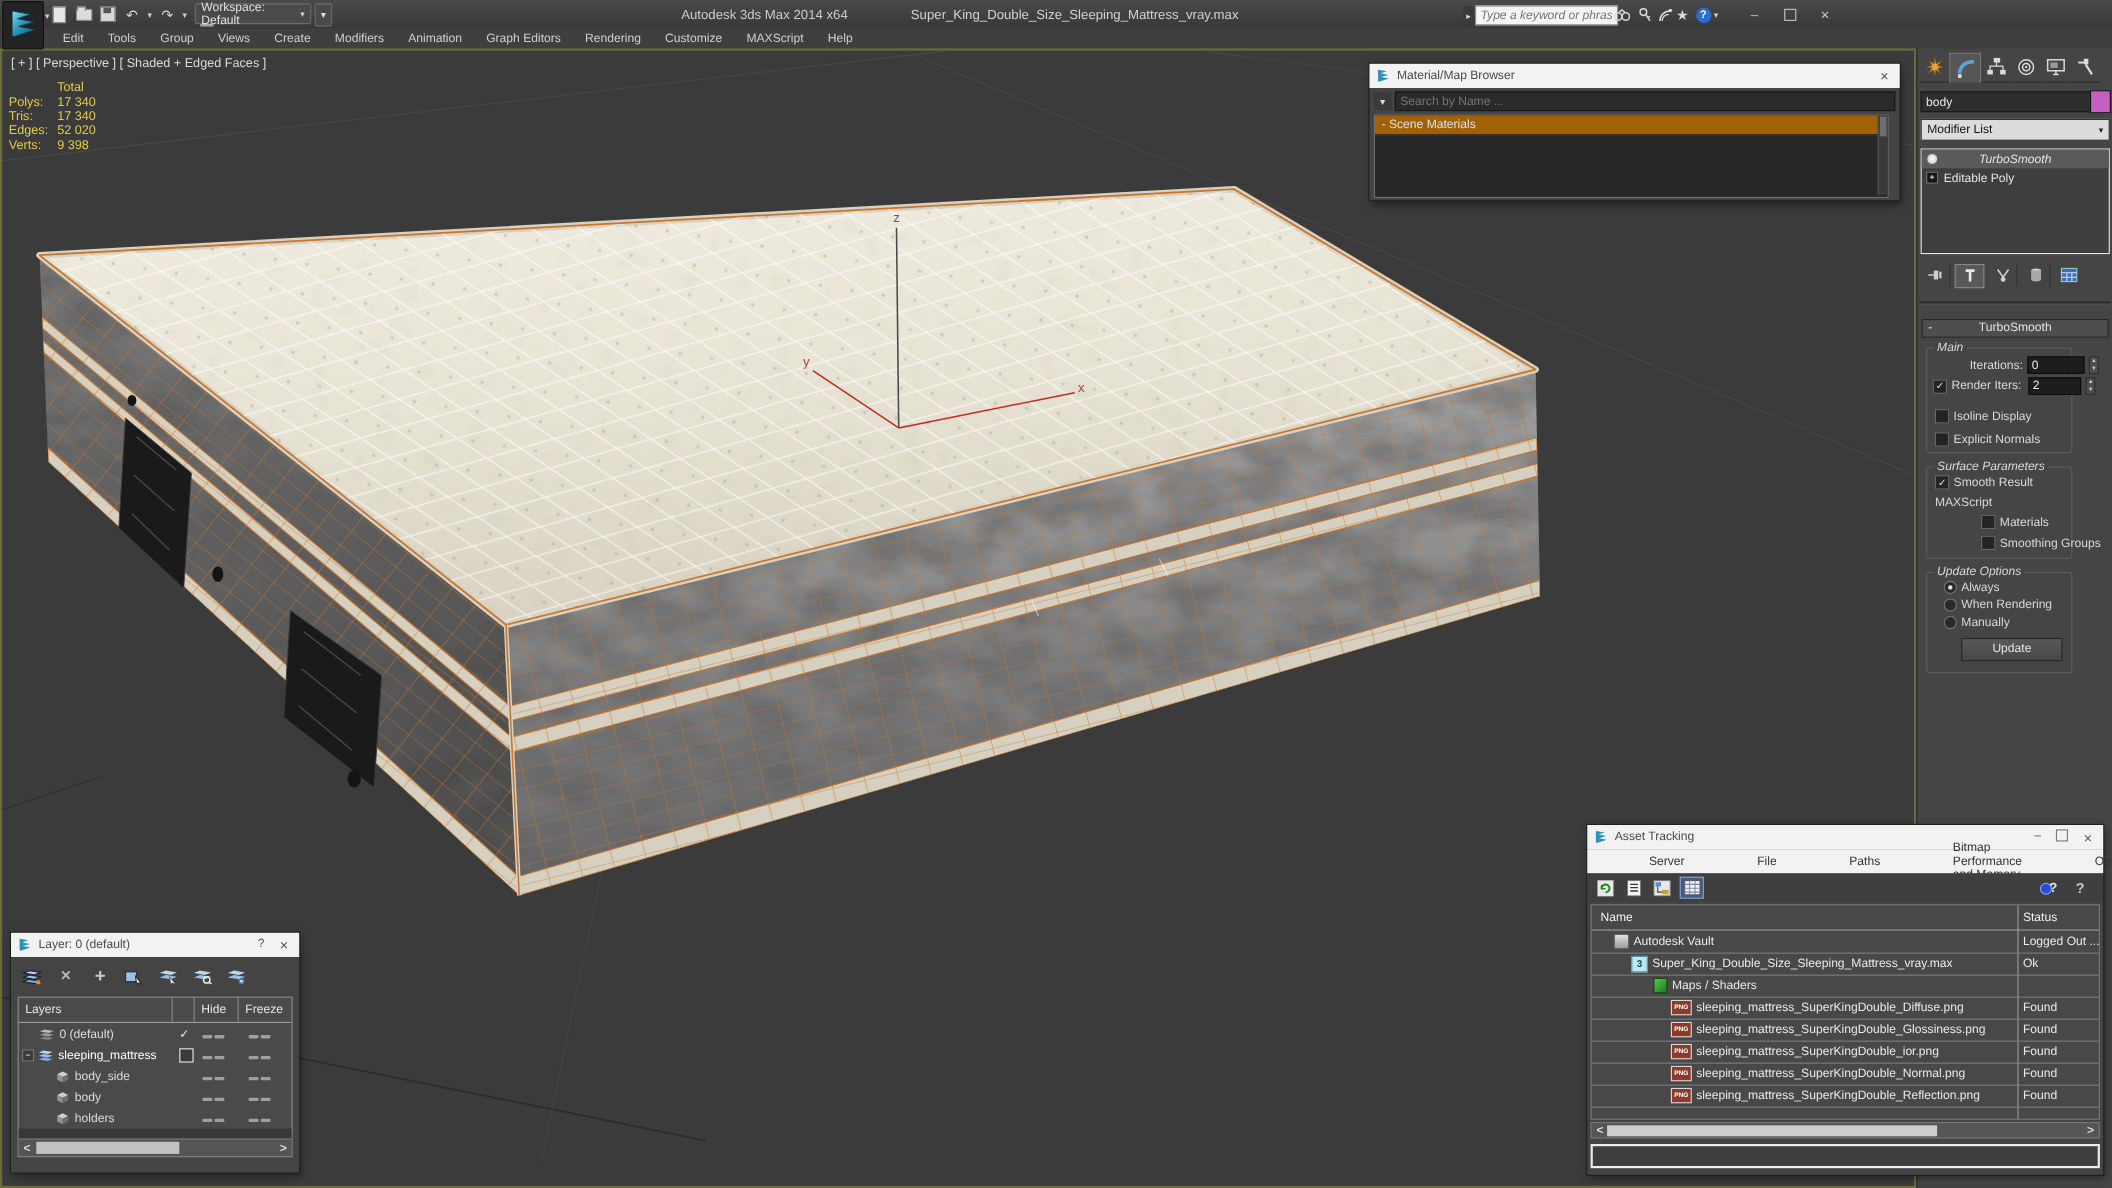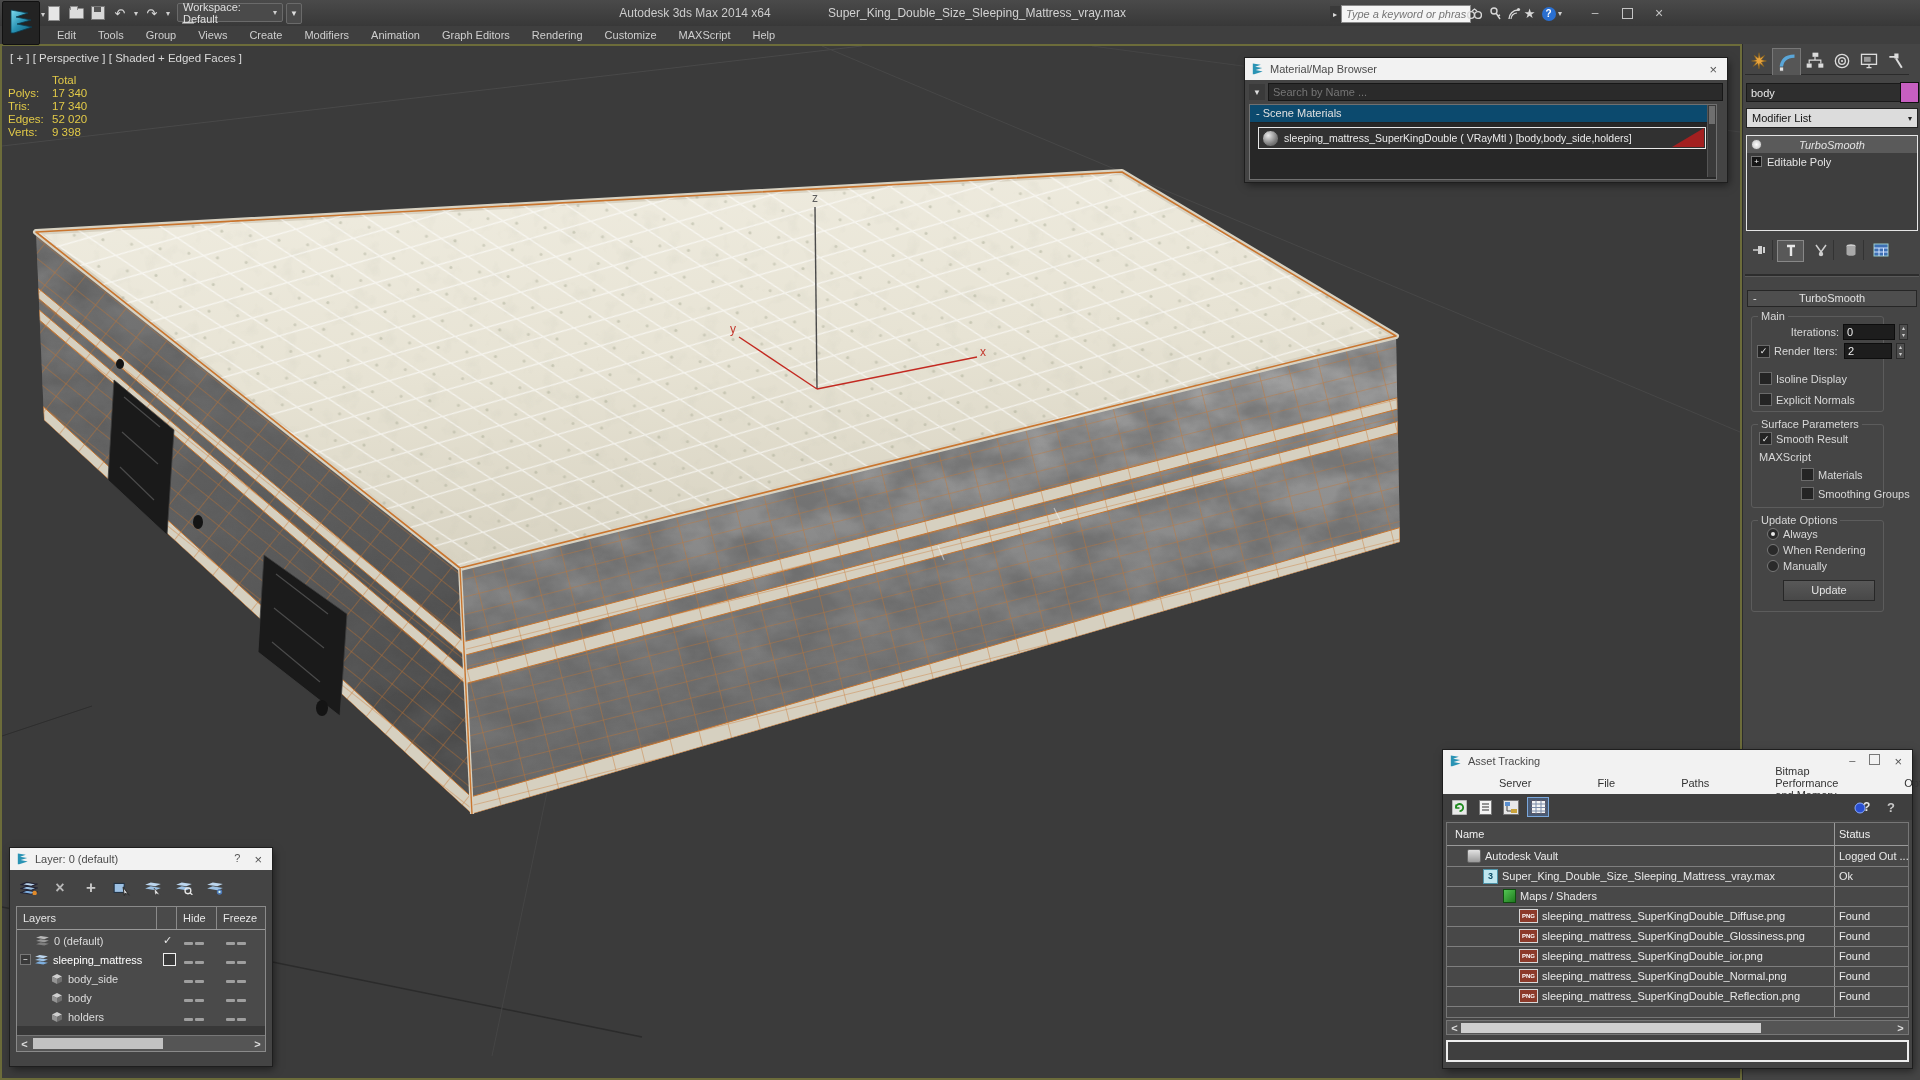--- a/index.html
+++ b/index.html
@@ -47,38 +47,38 @@
   .stack-row{height:17px;display:flex;align-items:center;padding-left:4px;gap:5px;color:#e4e4e4;}
   .stack-row.sel{background:#5a5a5a;}
   .bulb{width:9px;height:9px;border-radius:50%;background:radial-gradient(#ffffff,#bdbdbd);border:1px solid #666;}
   .pbox{width:9px;height:9px;background:#161616;border:1px solid #777;color:#fff;font-size:8px;line-height:9px;text-align:center;}
   .modbtns{position:absolute;left:4px;top:196px;display:flex;gap:4px;}
   .modbtn{width:25px;height:20px;display:flex;align-items:center;justify-content:center;border-right:1px solid #333;}
   .modbtn.pressed{background:#585858;border:1px solid #888;}
   .cp-sep{position:absolute;left:2px;top:230px;width:174px;height:2px;background:#2d2d2d;border-bottom:1px solid #5a5a5a;}
   .rollout-h{position:absolute;left:4px;top:246px;width:170px;height:17px;background:#4e4e4e;border:1px solid #262626;box-sizing:border-box;color:#e2e2e2;text-align:center;line-height:15px;}
   .rollout-h .rmin{position:absolute;left:5px;top:0;}
-  .grp{position:absolute;left:8px;width:133px;border:1px solid #5c5c5c;border-radius:3px;box-sizing:border-box;}
+  .grp{position:absolute;left:8px;width:133px;border:1px solid #5c5c5c;border-radius:3px;box-sizing:border-box;font-style:italic;}
   .grp-leg{position:absolute;left:6px;top:-7px;background:#454545;padding:0 3px;color:#d8d8d8;}
   .fldrow{position:absolute;display:flex;align-items:center;gap:4px;color:#d8d8d8;}
   .spinfld{width:44px;height:14px;background:#1d1d1d;border:1px solid #0d0d0d;color:#ececec;padding:0 3px;line-height:14px;}
   .spinners{display:inline-flex;flex-direction:column;font-size:6px;color:#ccc;line-height:7px;background:#4e4e4e;border:1px solid #2c2c2c;padding:0 2px;}
   .cbx{width:11px;height:11px;background:#242424;border:1px solid #6a6a6a;display:inline-flex;align-items:center;justify-content:center;color:#eaeaea;font-size:9px;}
   .rad{width:10px;height:10px;border-radius:50%;background:#2a2a2a;border:1px solid #777;display:inline-flex;align-items:center;justify-content:center;}
   .rad .dot{width:4px;height:4px;border-radius:50%;background:#e8e8e8;}
   .updbtn{position:absolute;left:40px;width:90px;height:19px;background:linear-gradient(#585858,#484848);border:1px solid #272727;color:#e4e4e4;text-align:center;line-height:19px;}
   
   .dlg-title{position:absolute;left:0;top:0;width:100%;height:22px;background:#f2f2f2;color:#4a4a4a;display:flex;align-items:center;gap:6px;padding-left:6px;box-sizing:border-box;}
   .dlg{box-shadow:0 0 0 1px #1e1e1e,2px 3px 8px rgba(0,0,0,.5);}
   .mmb{left:1245px;top:58px;width:482px;height:124px;background:#444;z-index:20;}
   .mmb-search{position:absolute;left:4px;top:25px;width:474px;height:18px;display:flex;align-items:center;gap:3px;}
   .mmb-filter{width:16px;height:16px;background:#3a3a3a;color:#ddd;font-size:8px;display:flex;align-items:center;justify-content:center;}
   .mmb-input{flex:1;height:16px;background:#2a2a2a;border:1px solid #171717;color:#d0d0d0;font-size:11px;padding:0 4px;font-family:"Liberation Sans",sans-serif;}
   .mmb-list{position:absolute;left:4px;top:46px;width:466px;height:74px;background:#272727;border:1px solid #707070;}
-  .mmb-gh{height:17px;background:#0c4a6e;border-bottom:1px solid #222;color:#e0e0e0;line-height:17px;padding-left:6px;}
+  .mmb-gh{height:17px;background:#a16207;border-bottom:1px solid #222;color:#e0e0e0;line-height:17px;padding-left:6px;}
   .mmb-item{position:absolute;left:8px;top:22px;width:448px;height:22px;background:#313131;border:1px solid #e8e8e8;display:flex;align-items:center;gap:5px;padding-left:3px;box-sizing:border-box;color:#eaeaea;}
   .msphere{width:15px;height:15px;border-radius:50%;background:radial-gradient(circle at 35% 30%,#e9e9e9,#7c7c7c 60%,#4c4c4c);border:1px solid #333;}
   .redtri{position:absolute;right:1px;bottom:1px;width:0;height:0;border-left:32px solid transparent;border-bottom:19px solid #a32020;}
   .mmb-scroll{position:absolute;right:0;top:0;width:8px;height:72px;background:#3a3a3a;border-left:1px solid #555;}
   .mmb-thumb{position:absolute;right:1px;top:1px;width:6px;height:18px;background:#6f6f6f;}
   
   .layerdlg{left:10px;top:848px;width:262px;height:218px;background:#444;z-index:20;}
   .ld-tools{position:absolute;left:0;top:24px;width:262px;height:32px;display:flex;align-items:center;gap:9px;padding-left:8px;box-sizing:border-box;}
   .ld-ic{width:22px;height:18px;display:flex;align-items:center;justify-content:center;position:relative;}
   .ld-x{color:#b9b9b9;font-size:16px;font-weight:bold;}
@@ -512,25 +512,20 @@
     <span class="dlg-winbtn">
         <span style="font-size:13px">×</span>
       </span>
   </div>
   <div class="mmb-search">
     <span class="mmb-filter">▼</span>
     <input class="mmb-input" placeholder="Search by Name ..." style="">
   </div>
   <div class="mmb-list">
     <div class="mmb-gh">- Scene Materials</div>
-    <div class="mmb-item">
-      <span class="msphere"></span>
-      <span style="font-size:10.5px">sleeping_mattress_SuperKingDouble ( VRayMtl ) [body,body_side,holders]</span>
-      <span class="redtri"></span>
-    </div>
     <div class="mmb-scroll">
         <span class="mmb-thumb"></span>
       </div>
   </div>
 </div>
 
 <div class="abs layerdlg dlg">
   <div class="dlg-title">
     <svg width="13" height="15" viewBox="0 0 26 32">
         <path d="M3,3 L20,6 L8,10 L23,13 L9,17 L24,20 L6,26 L3,26 Z" fill="#2a93b4"></path>

